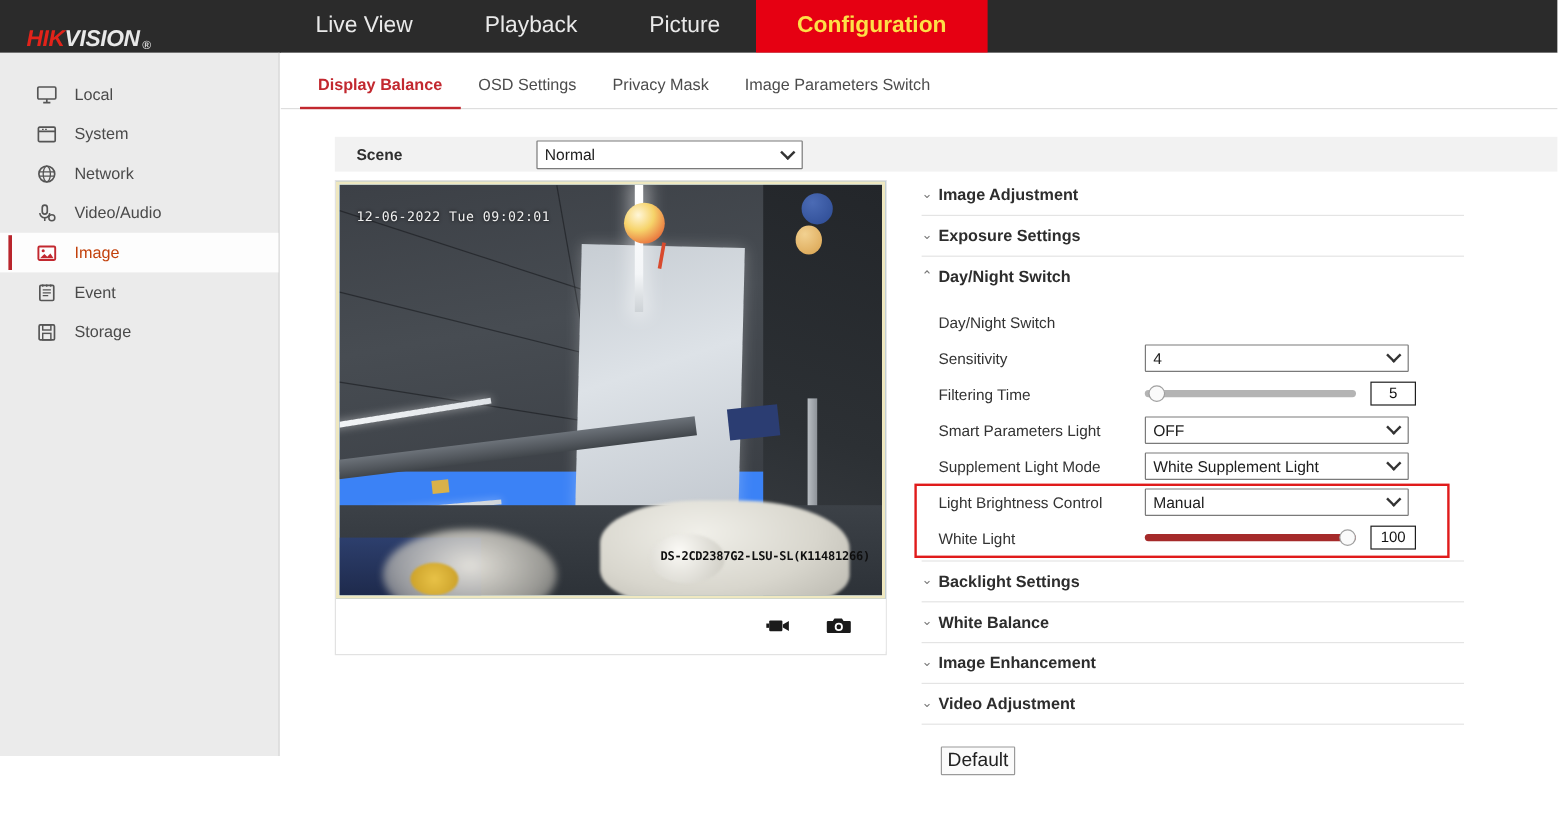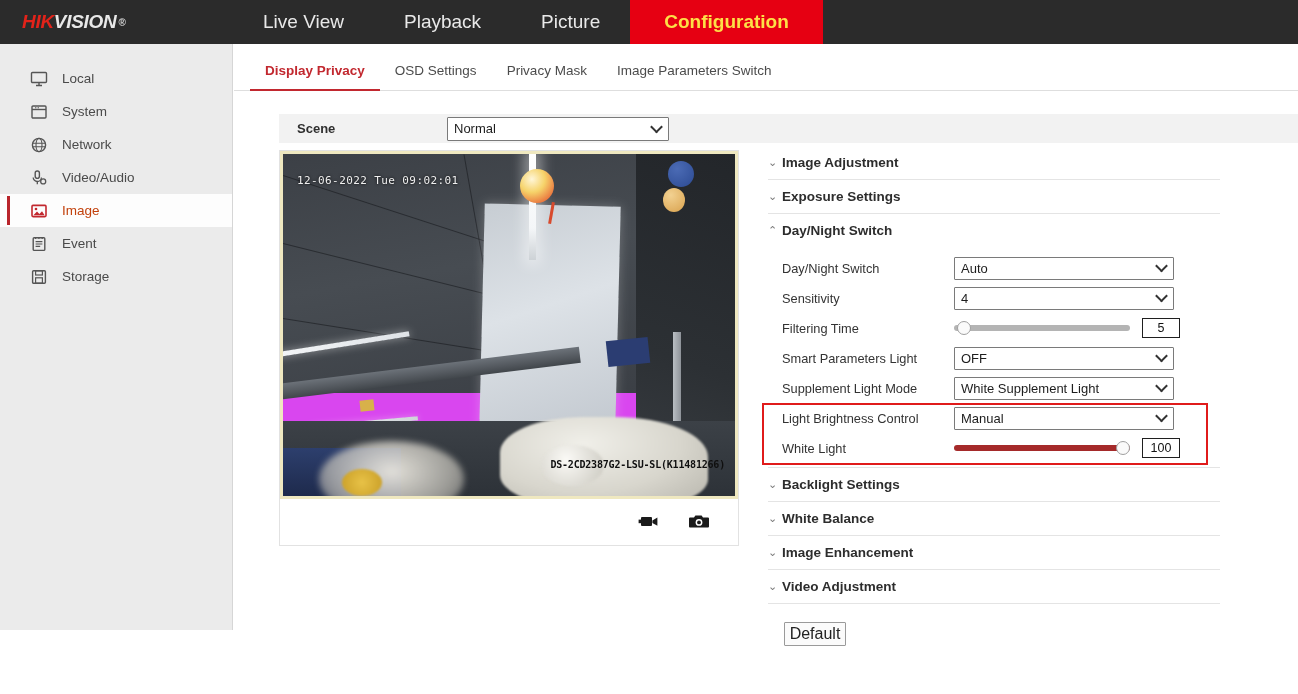--- a/index.html
+++ b/index.html
@@ -11,21 +11,21 @@
   }
   .app { position: relative; width: 1298px; height: 694px; background: #fff; }
 
   
   .header {
     position: absolute; left: 0; top: 0; width: 1298px; height: 44px;
     background: #2b2b2b;
     display: flex; align-items: stretch;
   }
   .logo {
-    width: 233px; display: flex; align-items: center; padding-left: 22px;
+    width: 233px; display: flex; align-items: flex-end; padding-left: 22px;
     font-style: italic; font-weight: bold; font-size: 19px; letter-spacing: -0.3px;
   }
   .logo .hik { color: #e2231a; }
   .logo .vision { color: #e8e8e8; }
   .logo .reg { color: #d8d8d8; font-size: 10px; font-style: normal; vertical-align: super; margin-left: 2px; }
   .navtabs { display: flex; align-items: stretch; }
   .navtab {
     display: flex; align-items: center; justify-content: center;
     color: #e9e9e9; font-size: 19px; padding: 0 30px; cursor: pointer;
     white-space: nowrap;
@@ -89,21 +89,21 @@
   }
   #scene-select { width: 222px; height: 24px; }
 
   
   .videobox {
     position: absolute; left: 279px; top: 150px; width: 460px; height: 396px;
     background: #ffffff; border: 1px solid #e2e2e2;
   }
   .videoframe {
     position: relative; width: 458px; height: 348px;
-    border: 3px solid #efe8c0; overflow: hidden; background: #d946ef;
+    border: 3px solid #efe8c0; overflow: hidden; background: #3b82f6;
   }
   .vid { position: absolute; inset: 0; overflow: hidden; }
   .v-ceiling {
     position: absolute; left: 0; top: 0; width: 100%; height: 70%;
     background: linear-gradient(170deg, #3c4046 0%, #474c52 45%, #3a3e44 100%);
   }
   .v-ceil-line {
     position: absolute; background: rgba(20,22,25,0.55); height: 1px;
     transform-origin: left center;
   }
@@ -356,21 +356,21 @@
             <rect x="2.6" y="2.8" width="12.8" height="12.4" rx="1" fill="none" stroke="#555" stroke-width="1.4"></rect>
             <rect x="5.6" y="2.8" width="6.8" height="4.2" fill="none" stroke="#555" stroke-width="1.2"></rect>
             <rect x="5.6" y="9.8" width="6.8" height="5.4" fill="none" stroke="#555" stroke-width="1.2"></rect>
           </svg>
       </span>
       <span>Storage</span>
     </div>
   </div>
 
   <div class="tabstrip">
-    <div class="ttab active">Display Privacy</div>
+    <div class="ttab active">Display Balance</div>
     <div class="ttab">OSD Settings</div>
     <div class="ttab">Privacy Mask</div>
     <div class="ttab">Image Parameters Switch</div>
   </div>
 
   <div class="scenebar">
     <div class="scene-label">Scene</div>
     <span class="selwrap">
       <select id="scene-select" class="sel"><option value="Normal">Normal</option><option value="Indoor">Indoor</option><option value="Outdoor">Outdoor</option><option value="Dim Light">Dim Light</option><option value="Custom 1">Custom 1</option></select>
     </span>
@@ -439,25 +439,20 @@
 
     <div class="section" style="border-bottom:none;">
       <span class="caret">⌃</span>
       <span class="stitle">Day/Night Switch</span>
     </div>
 
     <div class="rows">
 
       <div class="row">
         <span class="rlabel">Day/Night Switch</span>
-        <span class="rctl">
-          <span class="selwrap">
-            <select id="dn-select" class="sel sel-wide"><option value="Day">Day</option><option value="Night">Night</option><option value="Auto" selected="">Auto</option><option value="Scheduled-Switch">Scheduled-Switch</option><option value="Triggered by alarm input">Triggered by alarm input</option></select>
-          </span>
-        </span>
       </div>
 
       <div class="row">
         <span class="rlabel">Sensitivity</span>
         <span class="rctl">
           <span class="selwrap">
             <select id="sens-select" class="sel sel-wide"><option value="0">0</option><option value="1">1</option><option value="2">2</option><option value="3">3</option><option value="4" selected="">4</option><option value="5">5</option><option value="6">6</option><option value="7">7</option></select>
           </span>
         </span>
       </div>

